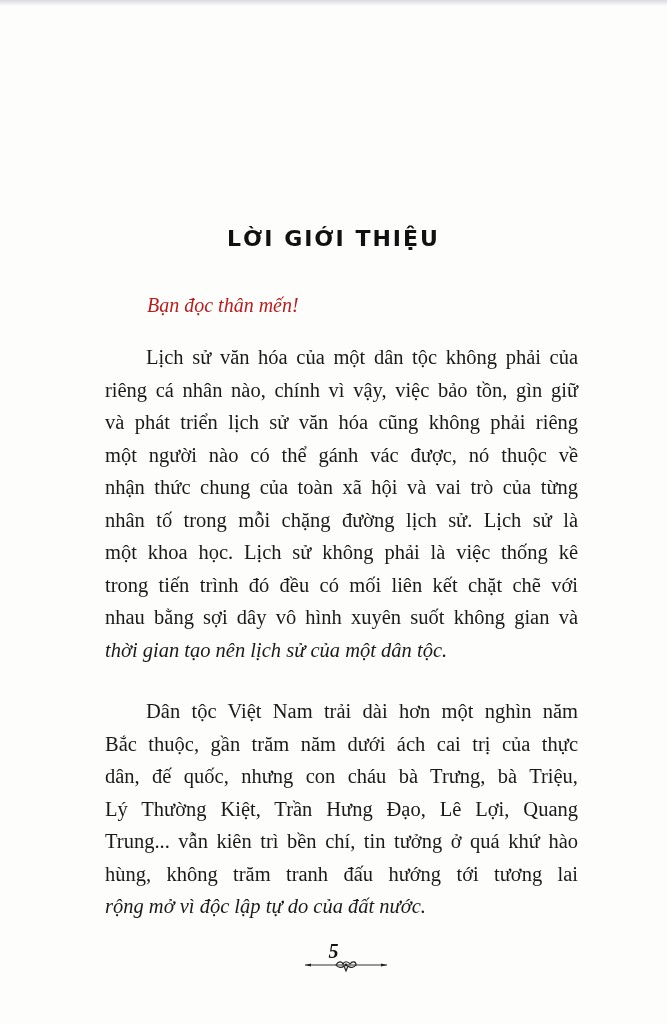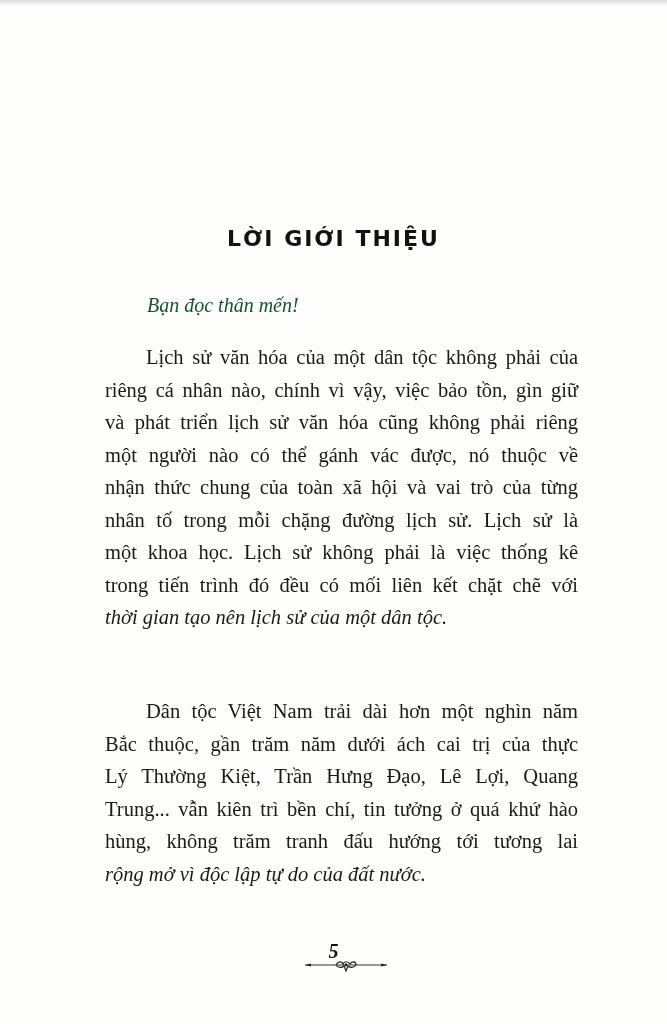--- a/index.html
+++ b/index.html
@@ -37,21 +37,21 @@
       letter-spacing: 2px;
       color: #111;
     }
     .salutation {
       position: absolute;
       top: 294px;
       left: 147px;
       font-family: "Liberation Serif", "DejaVu Serif", serif;
       font-style: italic;
       font-size: 20px;
-      color: #14532d;
+      color: #b91c1c;
     }
     .para {
       position: absolute;
       left: 105px;
       width: 473px;
       font-family: "Liberation Serif", "DejaVu Serif", serif;
       font-size: 20.5px;
       line-height: 32.5px;
       color: #1a1a1a;
     }
@@ -103,26 +103,28 @@
 
   <div class="para para-1">
     <span class="line first">Lịch sử văn hóa của một dân tộc không phải của</span>
     <span class="line">riêng cá nhân nào, chính vì vậy, việc bảo tồn, gìn giữ</span>
     <span class="line">và phát triển lịch sử văn hóa cũng không phải riêng</span>
     <span class="line">một người nào có thể gánh vác được, nó thuộc về</span>
     <span class="line">nhận thức chung của toàn xã hội và vai trò của từng</span>
     <span class="line">nhân tố trong mỗi chặng đường lịch sử. Lịch sử là</span>
     <span class="line">một khoa học. Lịch sử không phải là việc thống kê</span>
     <span class="line">trong tiến trình đó đều có mối liên kết chặt chẽ với</span>
+    <span class="line">nhau bằng sợi dây vô hình xuyên suốt không gian và</span>
     <span class="line last">thời gian tạo nên lịch sử của một dân tộc.</span>
   </div>
 
   <div class="para para-2">
     <span class="line first">Dân tộc Việt Nam trải dài hơn một nghìn năm</span>
     <span class="line">Bắc thuộc, gần trăm năm dưới ách cai trị của thực</span>
+    <span class="line">dân, đế quốc, nhưng con cháu bà Trưng, bà Triệu,</span>
     <span class="line">Lý Thường Kiệt, Trần Hưng Đạo, Lê Lợi, Quang</span>
     <span class="line">Trung... vẫn kiên trì bền chí, tin tưởng ở quá khứ hào</span>
     <span class="line">hùng, không trăm tranh đấu hướng tới tương lai</span>
     <span class="line last">rộng mở vì độc lập tự do của đất nước.</span>
   </div>
 
   <div class="page-number">5</div>
 
   <svg class="ornament" viewBox="0 0 86 14">
     <line x1="2" y1="5" x2="84" y2="5" stroke="#333" stroke-width="1"></line>

